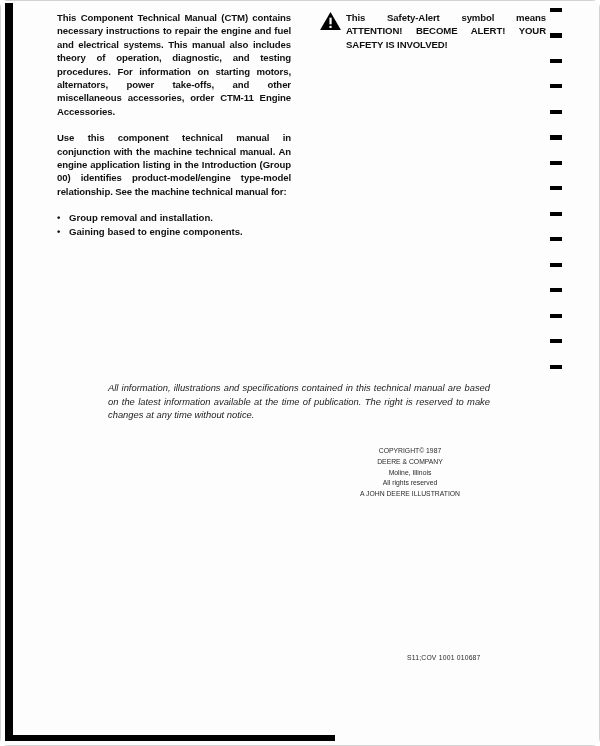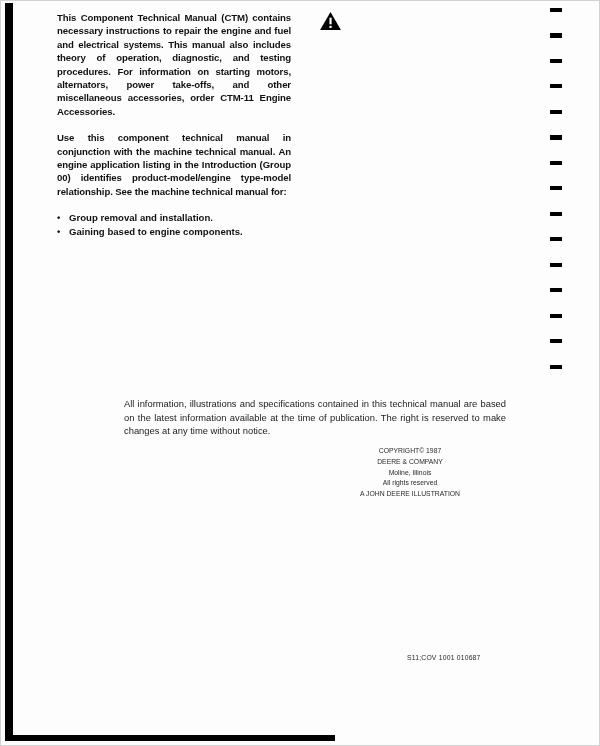--- a/index.html
+++ b/index.html
@@ -1,19 +1,19 @@
 <!DOCTYPE html>
 <html><head>
 <meta charset="utf-8">
 <style>
   html, body { margin:0; padding:0; background:#ffffff; }
   .canvas {
     position:relative; width:600px; height:746px; overflow:hidden;
     background:#fdfdfd;
-    font-family:"Liberation Sans", sans-serif; color:#111;
+    font-family:"Liberation Sans", sans-serif; color:#111;border-radius:8px;
   }
   .page-border {
     position:absolute; left:0; top:0; right:0; bottom:0;
     border:1px solid #d2d2d2; pointer-events:none;
   }
   
   .scan-bar-left { position:absolute; left:5px; top:3px; width:8px; height:738px; background:#000; }
   .scan-bar-bottom { position:absolute; left:5px; top:735px; width:330px; height:6px; background:#000; }
   .scan-marks-right {
     position:absolute; left:550px; top:8px; width:12px; height:366px;
@@ -29,22 +29,22 @@
   .bullets { margin-top:12px; }
   .bullet { display:flex; font-weight:bold; font-size:9.6px; line-height:13.4px; }
   .dot { width:12px; flex:0 0 12px; }
   .dot::before { content:"\2022"; }
   .alert-row { position:relative; }
   .tri-icon { position:absolute; left:0; top:1px; width:21px; height:18px; }
   .indented { margin-left:26px; }
   .col-right .para { text-align:justify; }
   
   .disclaimer {
-    position:absolute; left:108px; top:381px; width:382px; margin:16px;
-    font-size:9.4px; line-height:13.6px; text-align:justify; color:#1c1c1c;
+    position:absolute; left:108px; top:381px; width:382px; margin:0;
+    font-style:italic; font-size:9.4px; line-height:13.6px; text-align:justify; color:#1c1c1c;
   }
   
   .copyright {
     position:absolute; left:328px; top:446px; width:164px;
     text-align:center; font-size:6.8px; line-height:10.8px; color:#2a2a2a;
   }
   
   .footer-code {
     position:absolute; left:407px; top:654px;
     font-size:6.8px; letter-spacing:0.2px; color:#2a2a2a;
@@ -76,20 +76,21 @@
 
   <div class="col-right">
     <div class="alert-row">
       <span class="tri-icon">
         <svg width="21" height="18" viewBox="0 0 22 19" xmlns="http://www.w3.org/2000/svg">
           <path d="M11 0 L22 19 L0 19 Z" fill="#000"></path>
           <rect x="9.9" y="6" width="2.3" height="7" fill="#fff"></rect>
           <rect x="9.9" y="14.6" width="2.3" height="2.3" fill="#fff"></rect>
         </svg>
       </span>
+      <p class="para indented">This Safety-Alert symbol means ATTENTION! BECOME ALERT! YOUR SAFETY IS INVOLVED!</p>
     </div>
   </div>
 
   <p class="disclaimer">All information, illustrations and specifications contained in this technical manual are based on the latest information available at the time of publication. The right is reserved to make changes at any time without notice.</p>
 
   <div class="copyright">
     <div>COPYRIGHT© 1987</div>
     <div>DEERE &amp; COMPANY</div>
     <div>Moline, Illinois</div>
     <div>All rights reserved</div>

